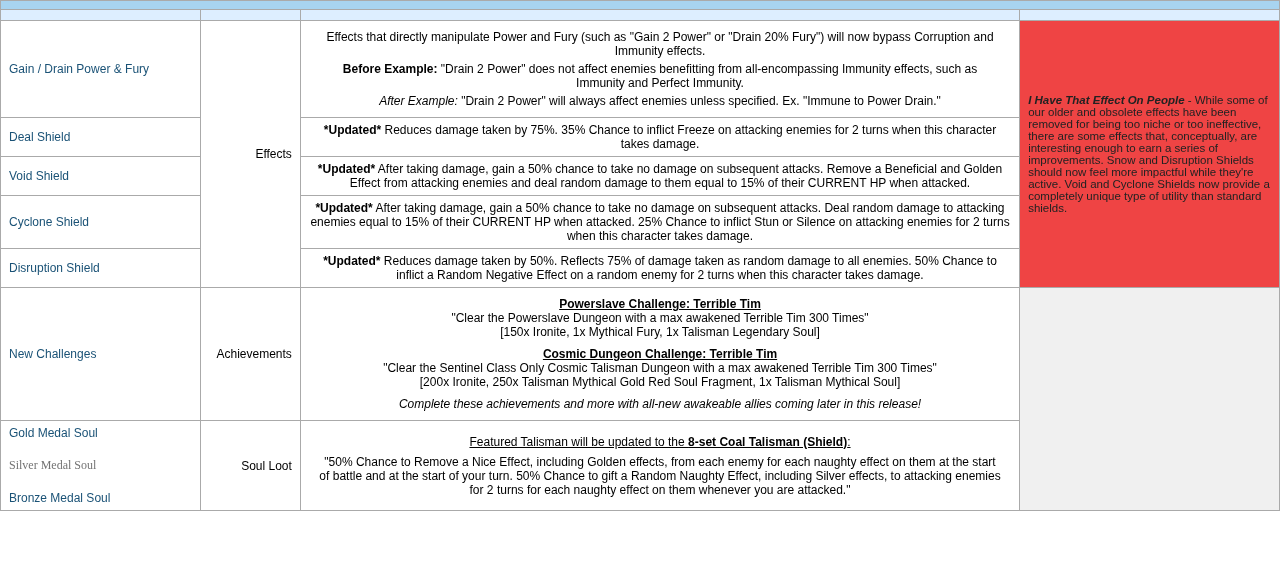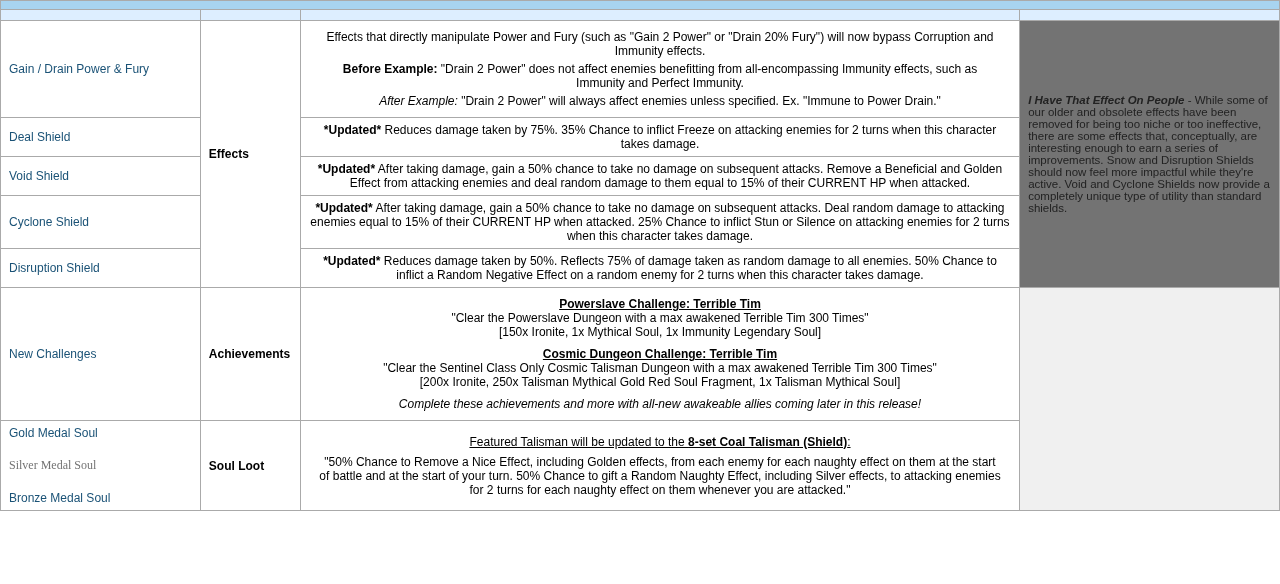--- a/index.html
+++ b/index.html
@@ -43,36 +43,35 @@
       text-align: center;
       vertical-align: middle;
     }
     .col-desc {
       width: 720px;
       vertical-align: top;
     }
     .col-side {
       width: 260px;
       vertical-align: top;
-      background: #737373;
+      background: #ef4444;
       font-size: 11.5px;
       color: #222;
       padding: 8px;
     }
     .desc-cell {
       text-align: center;
       padding: 4px 10px;
     }
     .bold { font-weight: bold; }
     .italic { font-style: italic; }
     .underline { text-decoration: underline; }
     .rowspan-type {
       vertical-align: middle;
-      text-align: left;
-      font-weight: bold;
+      text-align: right;
     }
   </style>
 </head>
 <body>
 
 <table class="outer-table">
   <tbody>
       <tr class="header-row">
     <td colspan="4"></td>
   </tr>
@@ -126,21 +125,21 @@
     </td>
   </tr>
 
   <tr class="content-row">
     <td class="col-content">New Challenges</td>
     <td class="col-type rowspan-type">Achievements</td>
     <td class="col-desc">
       <div class="desc-cell">
         <div><span class="bold underline">Powerslave Challenge: Terrible Tim</span></div>
         <div>"Clear the Powerslave Dungeon with a max awakened Terrible Tim 300 Times"</div>
-        <div>[150x Ironite, 1x Mythical Soul, 1x Immunity Legendary Soul]</div>
+        <div>[150x Ironite, 1x Mythical Fury, 1x Talisman Legendary Soul]</div>
         <div style="margin-top:8px;"><span class="bold underline">Cosmic Dungeon Challenge: Terrible Tim</span></div>
         <div>"Clear the Sentinel Class Only Cosmic Talisman Dungeon with a max awakened Terrible Tim 300 Times"</div>
         <div>[200x Ironite, 250x Talisman Mythical Gold Red Soul Fragment, 1x Talisman Mythical Soul]</div>
         <div style="margin-top:8px;"><span class="italic">Complete these achievements and more with all-new awakeable allies coming later in this release!</span></div>
       </div>
     </td>
     <td class="col-side" rowspan="3" style="background:#f0f0f0;"></td>
   </tr>
 
   <tr class="content-row">

